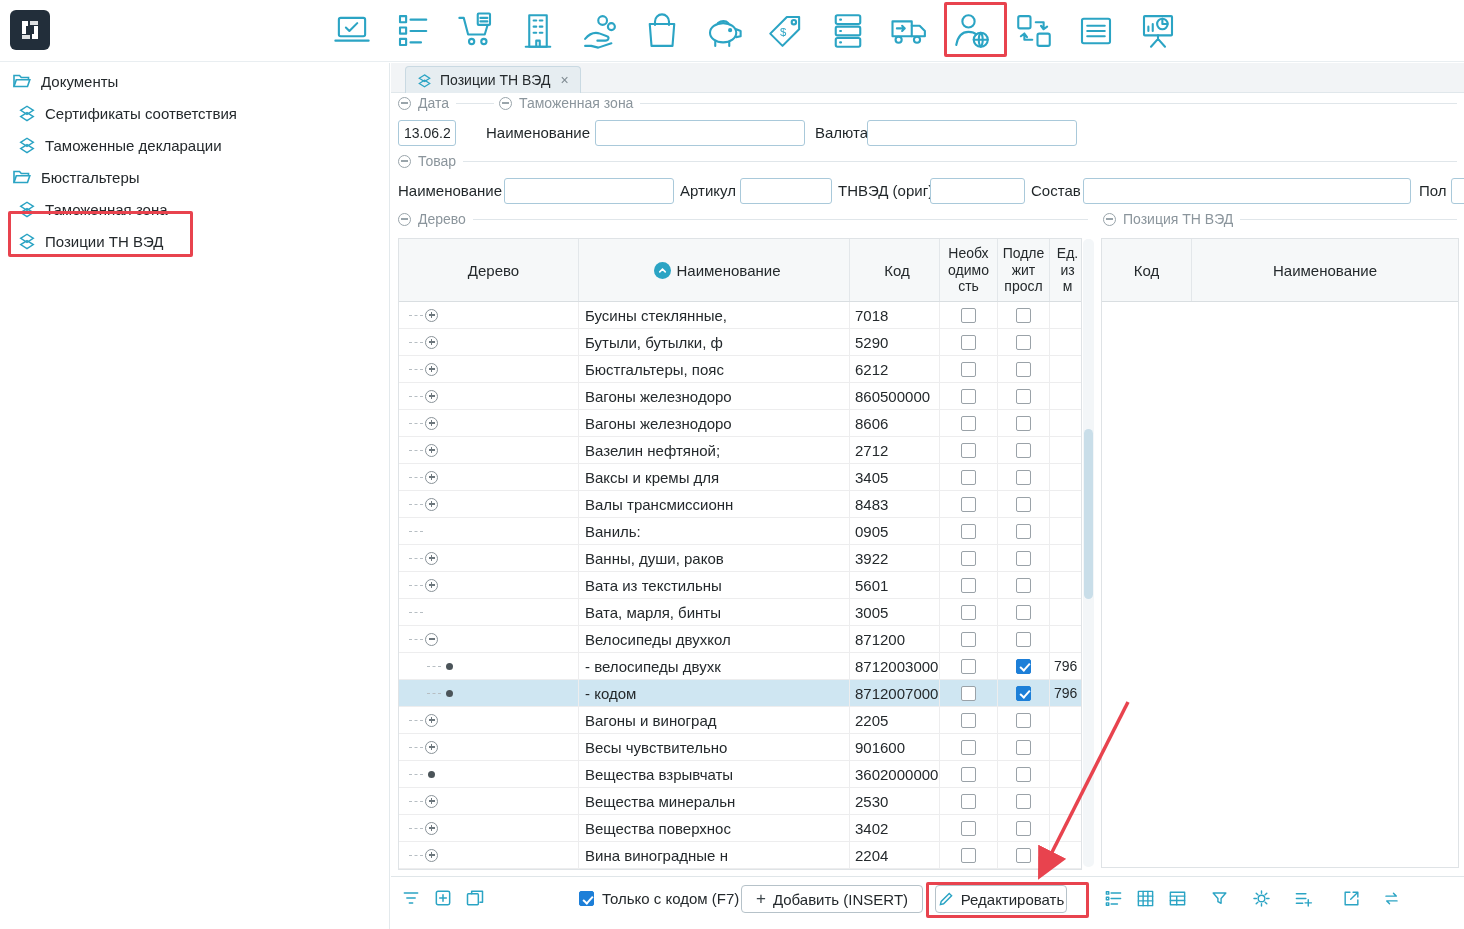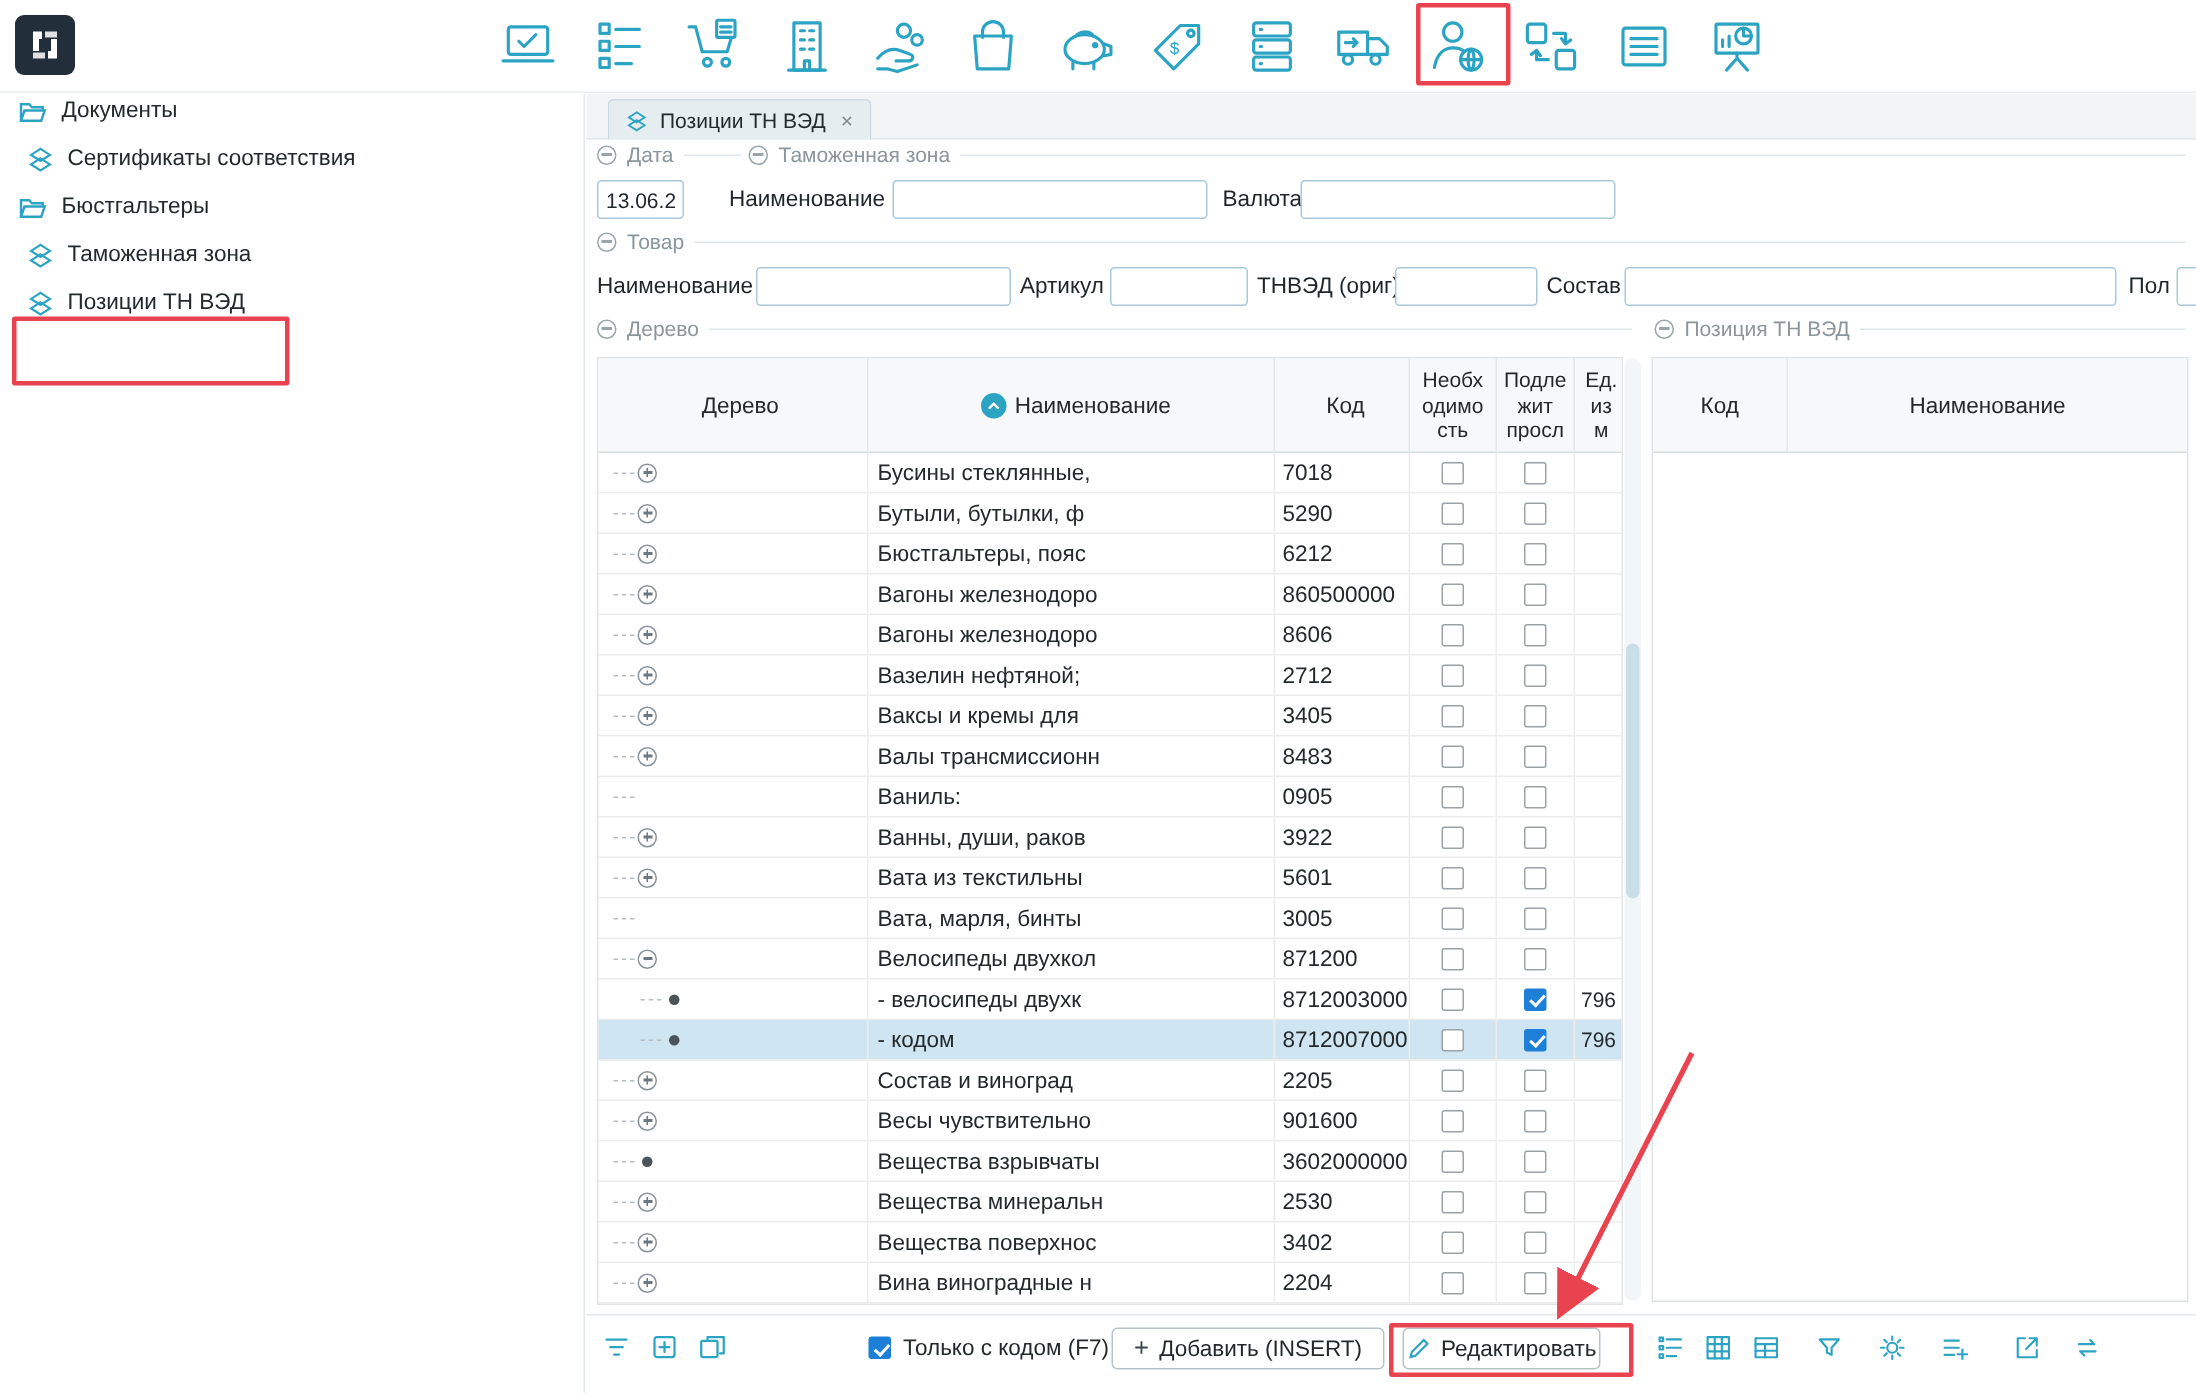--- a/index.html
+++ b/index.html
@@ -8,21 +8,21 @@
 
 
 .toolbar{position:absolute;left:0;top:0;width:100%;height:62px;background:#fff;border-bottom:1px solid #e9eef1}
 .logo{position:absolute;left:10px;top:10px;width:40px;height:40px;background:#222e3a;border-radius:6px;display:flex;align-items:center;justify-content:center}
 .ticons{position:absolute;left:330px;top:9px;display:flex;gap:18px}
 .tbtn{width:44px;height:44px;display:flex;align-items:center;justify-content:center;cursor:pointer}
 .tbtn svg{stroke:#2ba4c4;fill:none;stroke-width:2.4;stroke-linecap:round;stroke-linejoin:round}
 
 
 .sidebar{position:absolute;left:0;top:63px;width:390px;bottom:0;border-right:1px solid #e3e9ec;padding-top:2px;background:#fff}
-.nav-row{height:32px;display:flex;align-items:flex-start;gap:9px;padding-left:12px;cursor:pointer;white-space:nowrap}
+.nav-row{height:32px;display:flex;align-items:center;gap:9px;padding-left:12px;cursor:pointer;white-space:nowrap}
 .nav-row.child{padding-left:18px}
 .nav-row svg{stroke:#2ba4c4;fill:none;stroke-width:1.6}
 
 
 .content{position:absolute;left:391px;top:63px;right:0;bottom:0;background:#fff}
 .tabbar{position:absolute;left:0;top:0;width:100%;height:30px;background:#f2f4f6;border-bottom:1px solid #e0e7eb}
 .tab{position:absolute;left:14px;top:3px;height:27px;display:inline-flex;align-items:center;gap:8px;padding:0 11px;background:#e6edf1;border:1px solid #c9d9e2;border-bottom:none;border-radius:4px 4px 0 0;font-size:14px;cursor:pointer}
 .tab svg{stroke:#2ba4c4;fill:none;stroke-width:1.6}
 .tab .close{color:#7e8a91;font-size:14px;margin-left:2px;cursor:pointer}
 
@@ -210,20 +210,27 @@
         </svg>
       <span>Документы</span>
     </div>
     <div class="nav-row child">
       <svg width="18" height="18" viewBox="0 0 20 20">
           <path d="M10 2.5L17 7l-7 4.5L3 7z"></path>
           <path d="M10 9.5L17 14l-7 4.5L3 14z"></path>
         </svg>
       <span>Сертификаты соответствия</span>
     </div>
+    <div class="nav-row child">
+      <svg width="18" height="18" viewBox="0 0 20 20">
+          <path d="M10 2.5L17 7l-7 4.5L3 7z"></path>
+          <path d="M10 9.5L17 14l-7 4.5L3 14z"></path>
+        </svg>
+      <span>Таможенные декларации</span>
+    </div>
     <div class="nav-row">
       <svg width="20" height="20" viewBox="0 0 20 20">
           <path d="M2 15.5V4.5h5.5l1.8 2h7.2v2.5"></path>
           <path d="M2 15.5l2.3-6.8h13.5l-2.3 6.8z"></path>
         </svg>
       <span>Бюстгальтеры</span>
     </div>
     <div class="nav-row child">
       <svg width="18" height="18" viewBox="0 0 20 20">
           <path d="M10 2.5L17 7l-7 4.5L3 7z"></path>
@@ -544,21 +551,21 @@
             <div class="cell c-chk2">
               <span class="cb checked"></span>
             </div>
             <div class="cell c-unit" style="border-right: none;">796</div>
           </div>
           <div class="trow">
             <div class="cell c-tree">
               <span class="dash"></span>
               <span class="node plus"></span>
             </div>
-            <div class="cell c-name">Состав и виноград</div>
+            <div class="cell c-name">Вагоны и виноград</div>
             <div class="cell c-code">2205</div>
             <div class="cell c-chk">
               <span class="cb"></span>
             </div>
             <div class="cell c-chk2">
               <span class="cb"></span>
             </div>
             <div class="cell c-unit" style="border-right: none;"></div>
           </div>
           <div class="trow">

